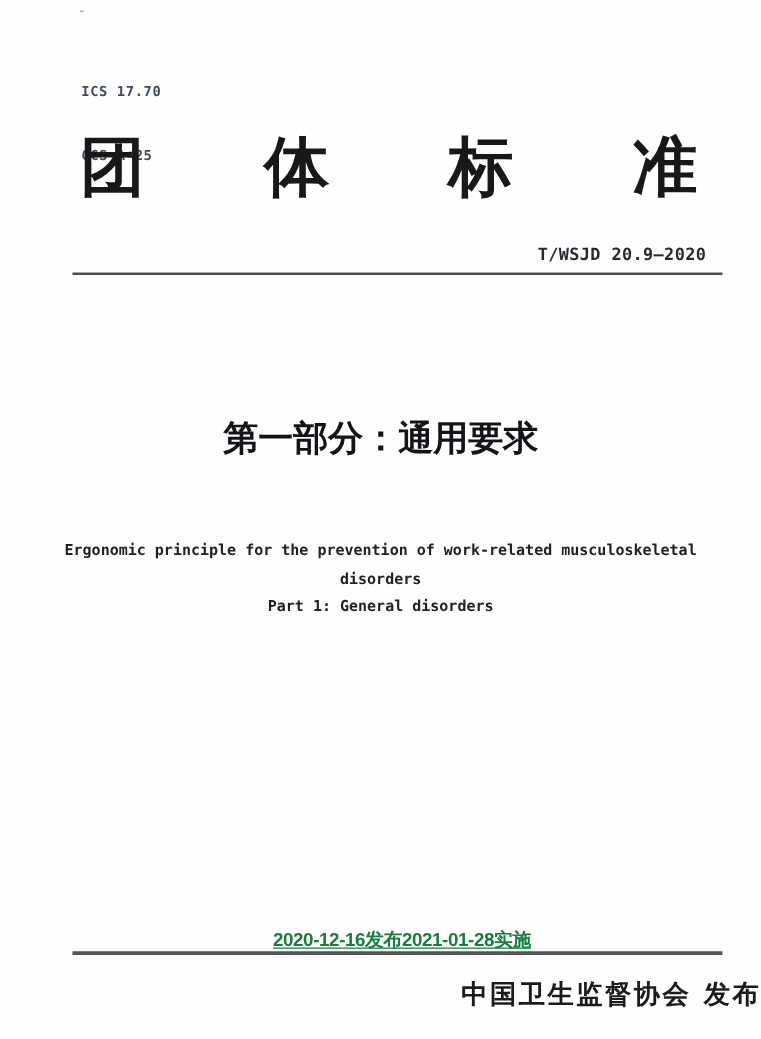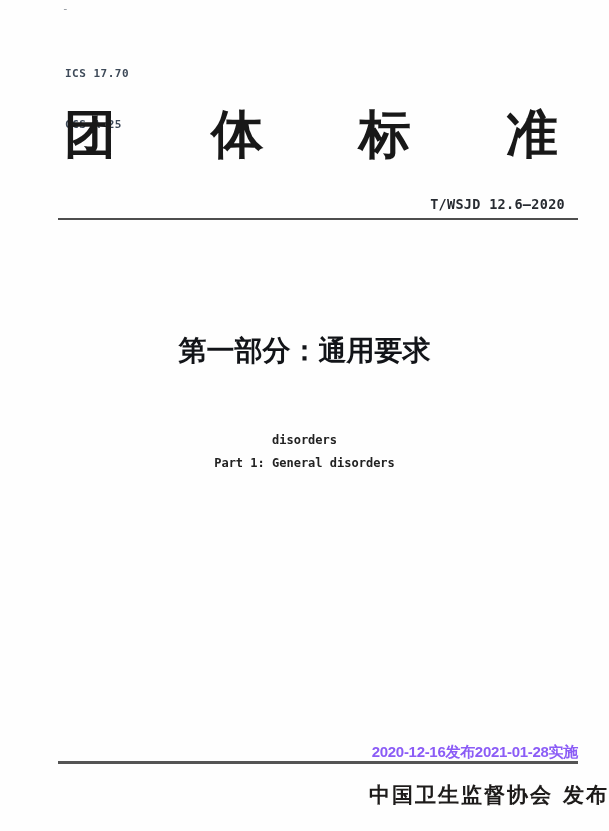--- a/index.html
+++ b/index.html
@@ -106,26 +106,27 @@
     color: #222222;
   }
 
   
   .date-row {
     position: absolute;
     left: 65px;
     right: 31px;
     top: 743px;
     display: flex;
-    justify-content: flex-end;
+    justify-content: center;
     font-family: "Liberation Sans", sans-serif;
     font-weight: bold;
     font-size: 15px;
     letter-spacing: -0.3px;
-    color: #8b5cf6;
+    color: #15803d;
+    text-decoration: underline;
   }
 
   .rule-bottom {
     position: absolute;
     left: 58px;
     top: 761px;
     width: 520px;
     height: 2.5px;
     background: #545454;
   }
@@ -160,29 +161,30 @@
     <div>CCS A 25</div>
   </div>
 
   <div class="std-type">
     <span>团</span>
     <span>体</span>
     <span>标</span>
     <span>准</span>
   </div>
 
-  <div class="std-number">T/WSJD 12.6—2020</div>
+  <div class="std-number">T/WSJD 20.9—2020</div>
 
   <div class="rule-top"></div>
 
   <div class="title-cn">
     <div>第一部分：通用要求</div>
   </div>
 
   <div class="title-en">
+    <div>Ergonomic principle for the prevention of work-related musculoskeletal</div>
     <div>disorders</div>
     <div>Part 1: General disorders</div>
   </div>
 
   <div class="date-row">
     <span>2020-12-16发布</span>
     <span>2021-01-28实施</span>
   </div>
 
   <div class="rule-bottom"></div>

